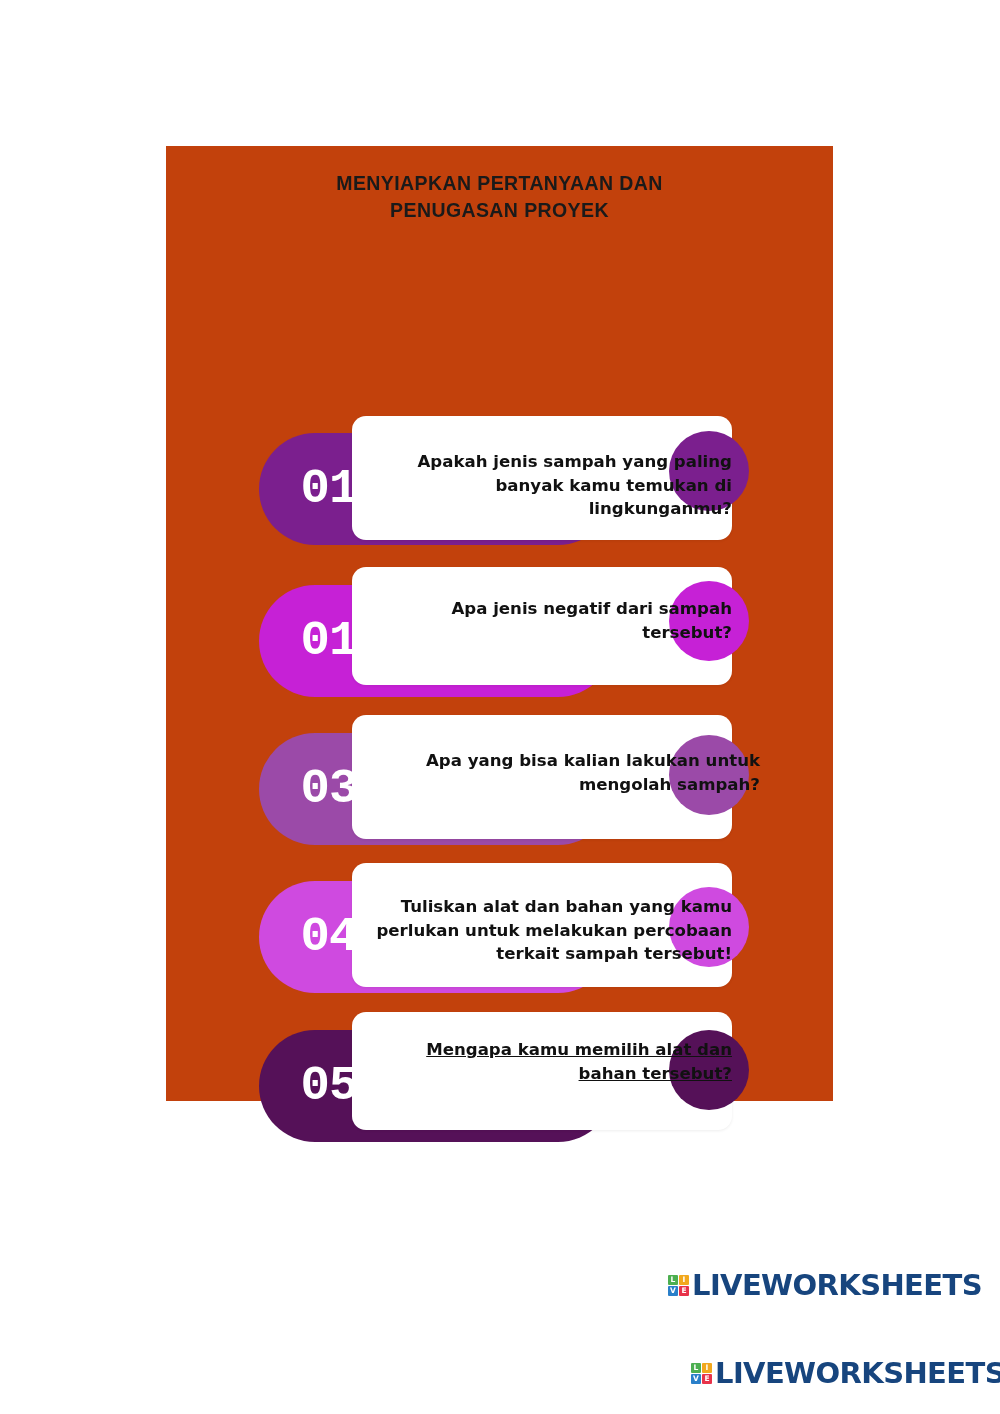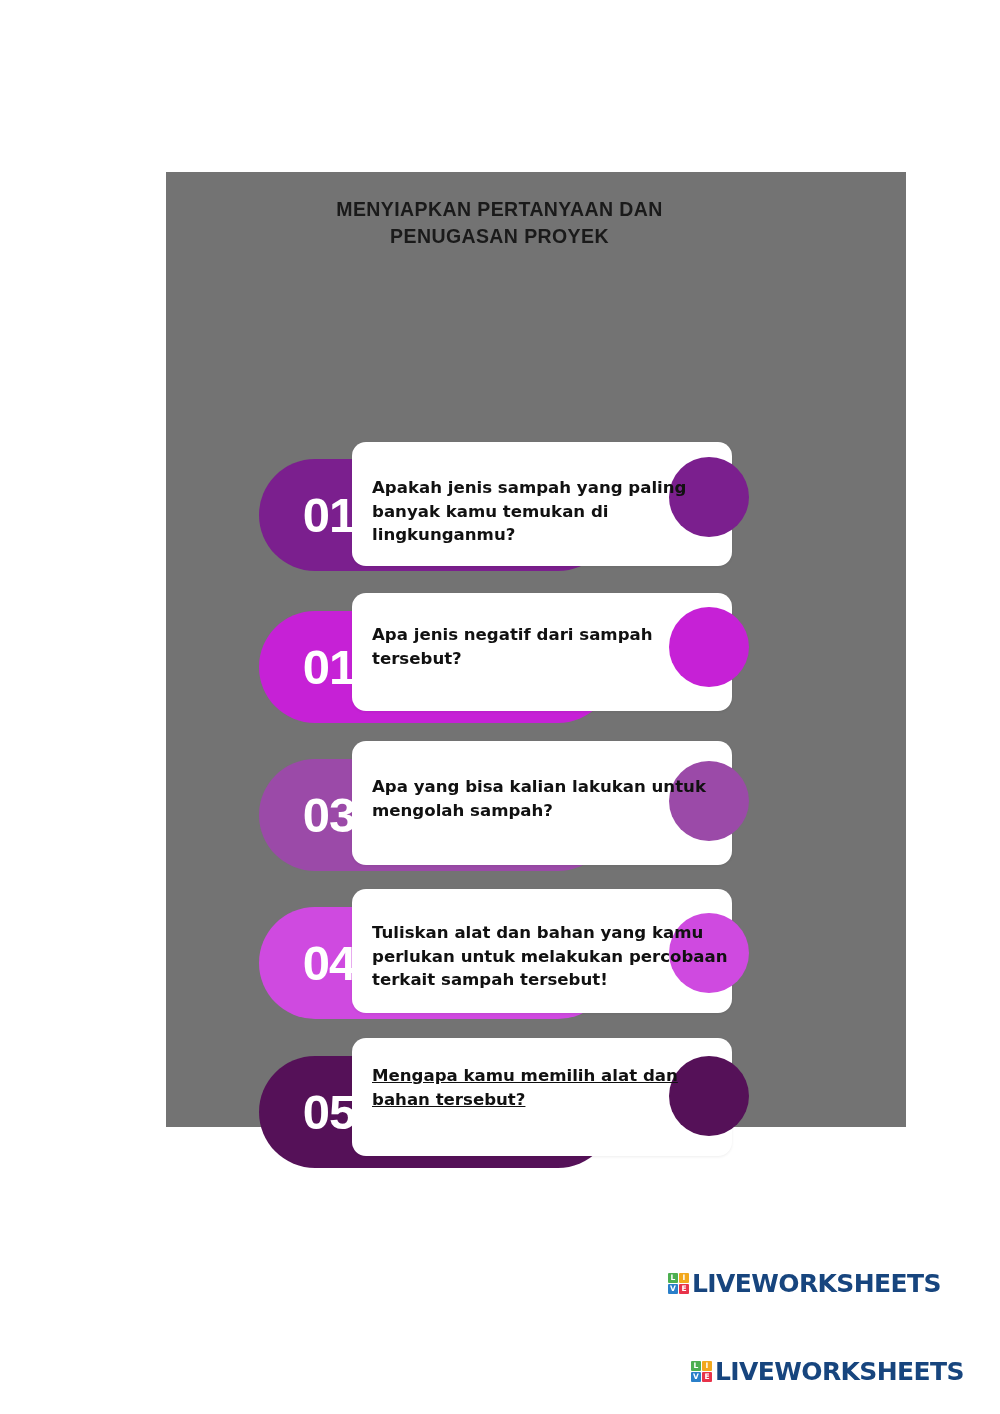--- a/index.html
+++ b/index.html
@@ -12,24 +12,24 @@
     height: 1414px;
     position: relative;
     font-family: "Liberation Sans", sans-serif;
     overflow: hidden;
   }
 
   
   #worksheet-panel {
     position: absolute;
     left: 166px;
-    top: 172px;
-    width: 740px;
+    top: 146px;
+    width: 667px;
     height: 955px;
-    background: #737373;
+    background: #c2410c;
   }
 
   
   #page-title {
     position: absolute;
     left: 0;
     top: 24px;
     width: 667px;
     text-align: center;
     font-family: "Liberation Sans", sans-serif;
@@ -90,36 +90,37 @@
   .step-number {
     position: absolute;
     left: 93px;
     top: 22px;
     width: 140px;
     height: 112px;
     display: flex;
     align-items: center;
     justify-content: center;
     color: #ffffff;
-    font-family: Liberation Sans, sans-serif;
+    font-family: Liberation Mono, monospace;
     font-weight: 700;
     font-size: 49px;
     letter-spacing: -1px;
     line-height: 1;
   }
 
   .step-text {
     position: absolute;
     left: 206px;
     width: 360px;
     font-family: "DejaVu Sans", sans-serif;
     font-weight: 700;
     font-size: 16.6px;
     line-height: 23.5px;
     color: #111111;
+    text-align: right;
   }
 
   
   .lw-logo {
     position: absolute;
     display: flex;
     align-items: center;
   }
   .lw-mark {
     display: grid;
@@ -137,21 +138,21 @@
     font-family: "DejaVu Sans", sans-serif;
     font-weight: 700;
     font-size: 7.5px;
     color: #ffffff;
     border-radius: 1px;
     line-height: 1;
   }
   .lw-word {
     font-family: "DejaVu Sans", sans-serif;
     font-weight: 700;
-    font-size: 25px;
+    font-size: 29px;
     letter-spacing: -0.6px;
     color: #17457e;
     line-height: 1;
   }
   #lw-logo-1 { left: 668px; top: 1271px; }
   #lw-logo-2 { left: 691px; top: 1359px; }
 </style>
 </head>
 <body>
 
@@ -171,21 +172,21 @@
         <div class="step-card" style="top: 4px; height: 118px;"></div>
         <div class="step-number">01</div>
         <div class="step-circle" style="background: rgb(198, 33, 214); top: 18px; width: 80px; height: 80px;"></div>
         <div class="step-text" style="top: 34px;">Apa jenis negatif dari sampah tersebut?</div>
       </div>
       <div class="step-item" style="top: 565px;">
         <div class="step-pill" style="background: rgb(155, 74, 168);"></div>
         <div class="step-card" style="top: 4px; height: 124px;"></div>
         <div class="step-number">03</div>
         <div class="step-circle" style="background: rgb(155, 74, 168); top: 24px; width: 80px; height: 80px;"></div>
-        <div class="step-text" style="top: 38px;">Apa yang bisa kalian lakukan untuk mengolah sampah?</div>
+        <div class="step-text" style="top: 38px; margin-left: 28px;">Apa yang bisa kalian lakukan untuk mengolah sampah?</div>
       </div>
       <div class="step-item" style="top: 713px;">
         <div class="step-pill" style="background: rgb(207, 74, 224);"></div>
         <div class="step-card" style="top: 4px; height: 124px;"></div>
         <div class="step-number">04</div>
         <div class="step-circle" style="background: rgb(207, 74, 224); top: 28px; width: 80px; height: 80px;"></div>
         <div class="step-text" style="top: 36px;">Tuliskan alat dan bahan yang kamu perlukan untuk melakukan percobaan terkait sampah tersebut!</div>
       </div>
       <div class="step-item" style="top: 862px;">
         <div class="step-pill" style="background: rgb(85, 17, 88);"></div>

